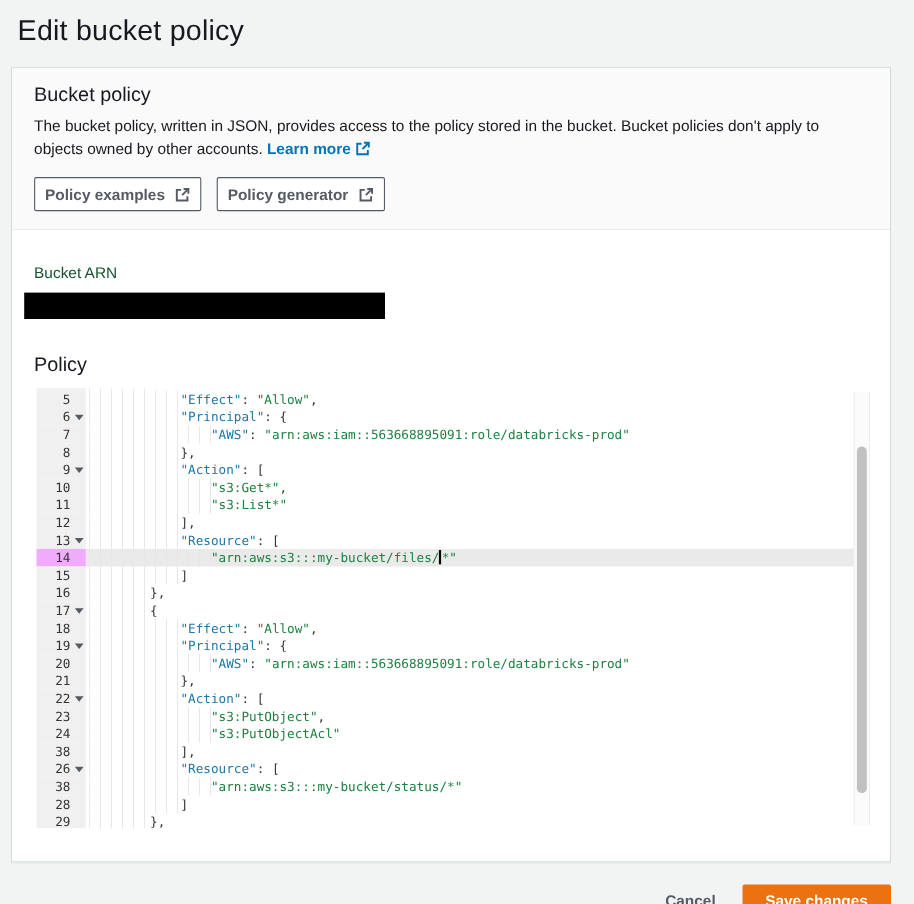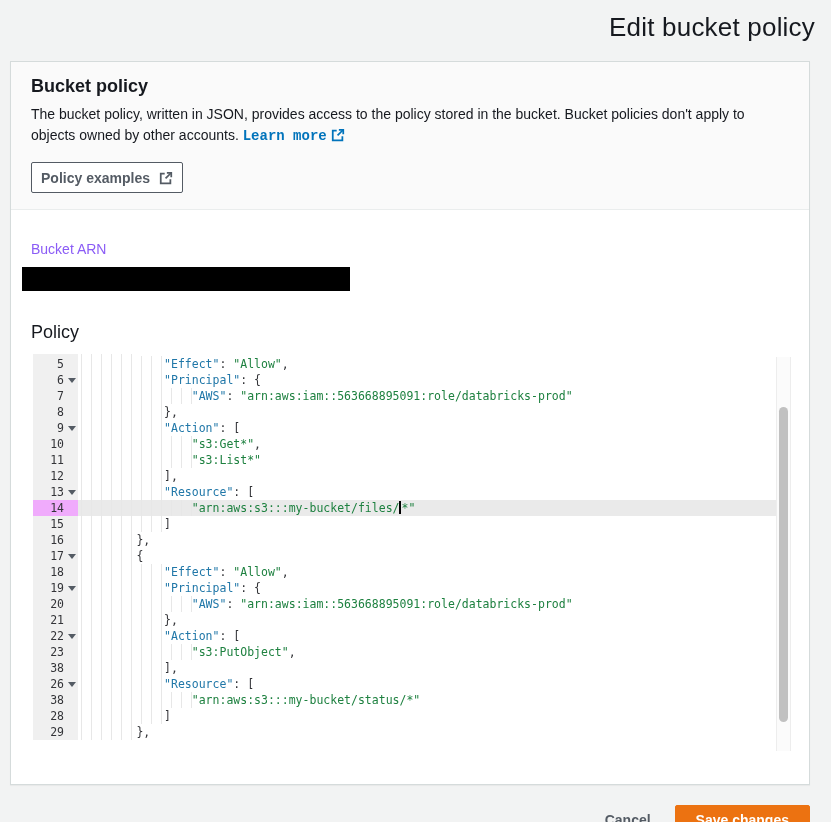--- a/index.html
+++ b/index.html
@@ -3,45 +3,45 @@
 <meta charset="utf-8">
 <style>
   * { margin:0; padding:0; box-sizing:border-box; }
   html,body { width:831px; height:822px; }
   body {
     background:#f2f3f3;
     font-family:"Liberation Sans", sans-serif;
     color:#16191f;
     overflow:hidden;
   }
-  .page-title { font-size:26px; font-weight:400; padding:12px 16px 18px 16px; letter-spacing:.2px;text-align:right; }
+  .page-title { font-size:26px; font-weight:400; padding:12px 16px 18px 16px; letter-spacing:.2px; }
 
   .card {
     margin-left:10px; width:800px;
     background:#fff; border:1px solid #d5dbdb;
     box-shadow:0 1px 1px rgba(0,0,0,.04);
   }
   .card-header {
     background:#fafafa; border-bottom:1px solid #eaeded;
     padding:14px 20px 16px;
   }
-  .card-title { font-size:18px; font-weight:700; margin-bottom:7px; }
+  .card-title { font-size:18px; font-weight:400; margin-bottom:7px; }
   .card-desc { font-size:14px; line-height:21px; max-width:755px; }
-  .learn-link { color:#0073bb; font-weight:700; text-decoration:none; cursor:pointer; white-space:nowrap;font-family:Liberation Mono, monospace; }
+  .learn-link { color:#0073bb; font-weight:700; text-decoration:none; cursor:pointer; white-space:nowrap; }
   .ext-icon { display:inline-block; vertical-align:-2px; margin-left:4px; }
   .btn-row { display:flex; gap:14px; margin-top:13px; }
   .btn-secondary {
     display:inline-flex; align-items:center; gap:9px;
     background:#fff; border:1px solid #545b64; border-radius:2px;
     color:#545b64; font-weight:700; font-size:14px;
     padding:5px 9px; height:31px; cursor:pointer;
     font-family:"Liberation Sans", sans-serif;
   }
   .card-main { padding:31px 20px 30px; }
-  .field-label { font-size:14px; color:#8b5cf6; }
+  .field-label { font-size:14px; color:#14532d; }
   .redacted-box { width:328px; height:24px; background:#000; margin:10px 0 0 -9px; }
   .policy-heading { font-size:18px; font-weight:400; margin-top:31px; }
 
   
   .editor {
     position:relative; margin-top:11px; margin-left:2px;
     width:758px; height:400px; overflow:hidden; background:#fff;
     font-family:"DejaVu Sans Mono", monospace; font-size:11.5px; line-height:16px;
   }
   .ed-content { margin-top:-14px; }
@@ -111,20 +111,30 @@
       <button class="btn-secondary">
         <span>Policy examples</span>
         <span style="display:inline-flex">
           <svg width="14" height="14" viewBox="0 0 16 16" fill="none" stroke="#545b64" stroke-width="2">
             <path d="M13 9.5V14H2V3h4.5"></path>
               <path d="M9 2h5v5"></path>
               <path d="M14 2 7.5 8.5"></path>
           </svg>
           </span>
       </button>
+      <button class="btn-secondary">
+        <span>Policy generator</span>
+        <span style="display:inline-flex">
+          <svg width="14" height="14" viewBox="0 0 16 16" fill="none" stroke="#545b64" stroke-width="2">
+            <path d="M13 9.5V14H2V3h4.5"></path>
+              <path d="M9 2h5v5"></path>
+              <path d="M14 2 7.5 8.5"></path>
+          </svg>
+          </span>
+      </button>
     </div>
   </div>
 
   <div class="card-main">
     <div class="field-label">Bucket ARN</div>
     <div class="redacted-box"></div>
 
     <div class="policy-heading">Policy</div>
 
     <div class="editor">
@@ -201,20 +211,24 @@
             <div class="gut">21</div>
             <div class="code"><span class="ws" style="width: 12ch;"></span><span class="tk-p">},</span></div>
           </div>
           <div class="ed-row">
             <div class="gut">22<span class="fold"></span></div>
             <div class="code"><span class="ws" style="width: 12ch;"></span><span class="tk-k">"Action"</span><span class="tk-p">: [</span></div>
           </div>
           <div class="ed-row">
             <div class="gut">23</div>
             <div class="code"><span class="ws" style="width: 16ch;"></span><span class="tk-s">"s3:PutObject"</span><span class="tk-p">,</span></div>
+          </div>
+          <div class="ed-row">
+            <div class="gut">24</div>
+            <div class="code"><span class="ws" style="width: 16ch;"></span><span class="tk-s">"s3:PutObjectAcl"</span></div>
           </div>
           <div class="ed-row">
             <div class="gut">38</div>
             <div class="code"><span class="ws" style="width: 12ch;"></span><span class="tk-p">],</span></div>
           </div>
           <div class="ed-row">
             <div class="gut">26<span class="fold"></span></div>
             <div class="code"><span class="ws" style="width: 12ch;"></span><span class="tk-k">"Resource"</span><span class="tk-p">: [</span></div>
           </div>
           <div class="ed-row">

